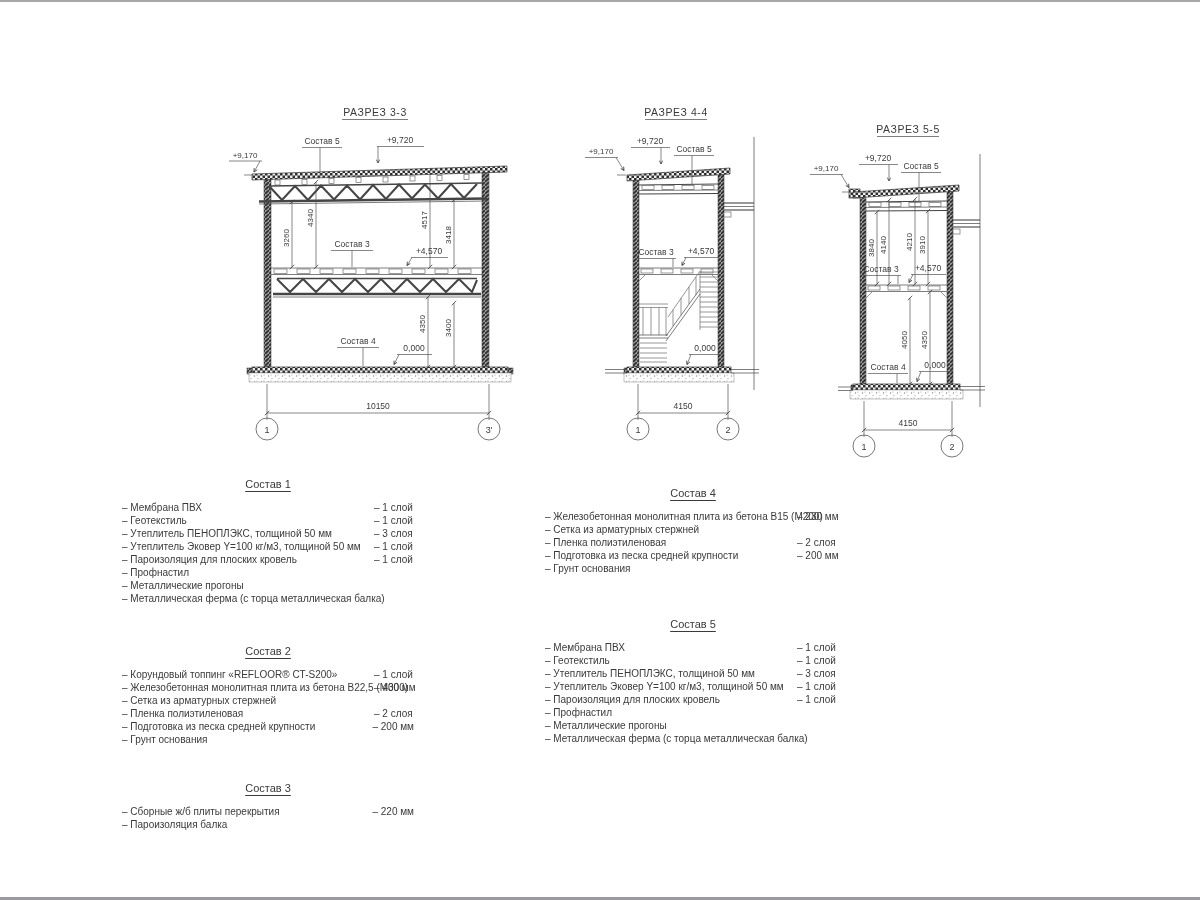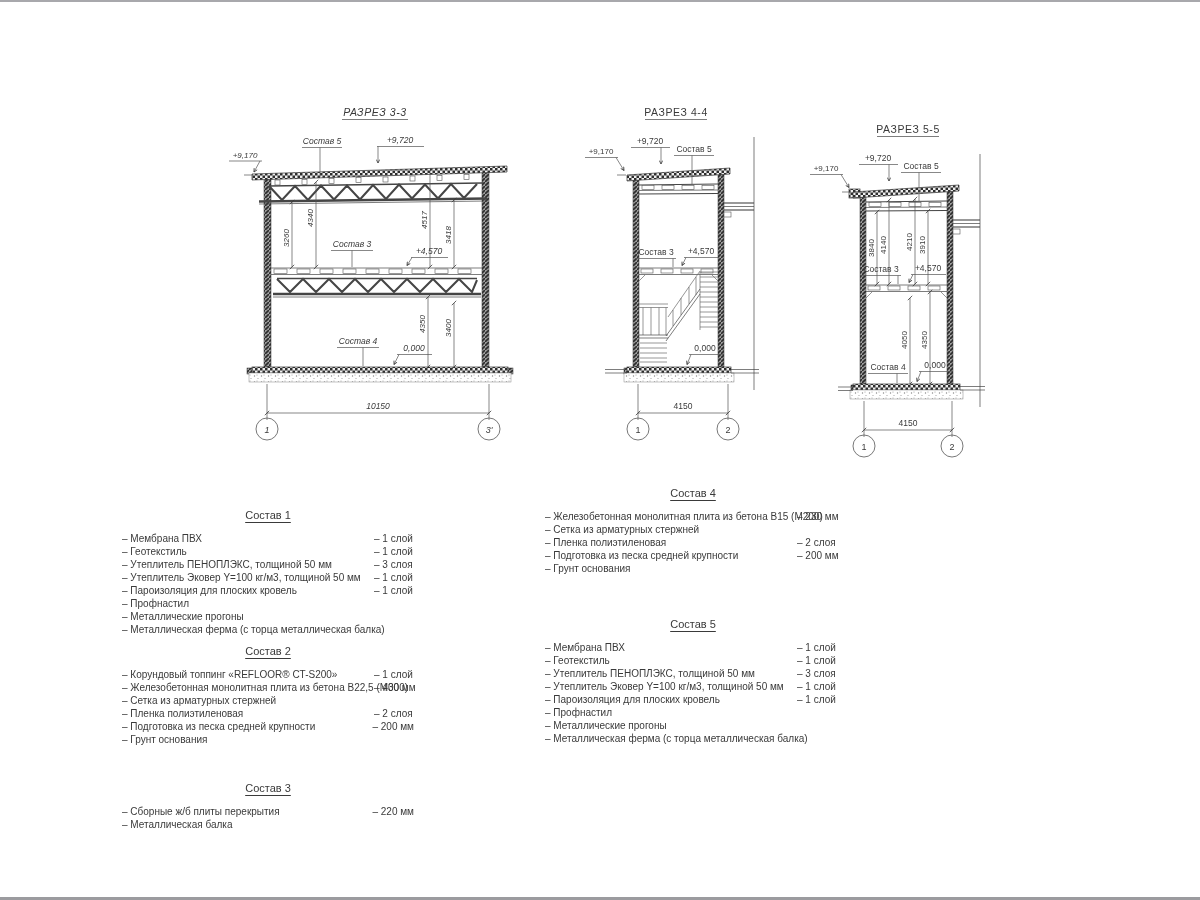--- a/index.html
+++ b/index.html
@@ -66,21 +66,21 @@
     </pattern>
     <marker id="arr" viewBox="0 0 10 10" refX="8.5" refY="5" markerWidth="7" markerHeight="7" orient="auto-start-reverse">
       <path d="M1.5,1.5 L8.5,5 L1.5,8.5" fill="none" stroke="#3a3a3a" stroke-width="1.6"></path>
     </marker>
     <marker id="tk" viewBox="0 0 8 8" refX="4" refY="4" markerWidth="9" markerHeight="9" orient="0">
       <path d="M1.2,6.8 L6.8,1.2" stroke="#3a3a3a" stroke-width="1"></path>
     </marker>
   </defs>
 </svg>
 
-<div class="svgwrap" style="left:225px; top:98px; width:310px; height:352px;font-style:italic;">
+<div class="svgwrap" style="left:225px; top:98px; width:310px; height:352px;">
 <svg width="310" height="352" viewBox="0 0 310 352">
   <g>
     <text class="ttl" x="150" y="18" text-anchor="middle">РАЗРЕЗ 3-3</text>
     <line class="ln t1" x1="117" y1="21.5" x2="183" y2="21.5"></line>
   </g>
 
   <g>
     <rect class="wall" x="39" y="80" width="7" height="189"></rect>
     <rect class="wall" x="257" y="73" width="7" height="196"></rect>
     <polygon class="roof" points="27,76 282,68 282,74 27,82"></polygon>
@@ -399,21 +399,21 @@
     <line class="dim" x1="66" y1="315" x2="154" y2="315" marker-start="url(#tk)" marker-end="url(#tk)"></line>
     <text class="md" x="110" y="311" text-anchor="middle">4150</text>
     <circle class="cir" cx="66" cy="331" r="11"></circle>
     <circle class="cir" cx="154" cy="331" r="11"></circle>
     <text class="axis" x="66" y="334.5" text-anchor="middle">1</text>
     <text class="axis" x="154" y="334.5" text-anchor="middle">2</text>
   </g>
 </svg>
 </div>
 
-<div class="comp" style="left:122px; top:509px; width:292px;">
+<div class="comp" style="left:122px; top:478px; width:292px;">
   <div class="comp-title">Состав 1</div>
   <div class="comp-row">
       <span class="comp-name">– Мембрана ПВХ</span>
       <span class="comp-val">– 1 слой</span>
     </div>
   <div class="comp-row">
       <span class="comp-name">– Геотекстиль</span>
       <span class="comp-val">– 1 слой</span>
     </div>
   <div class="comp-row">
@@ -470,21 +470,21 @@
     </div>
 </div>
 
 <div class="comp" style="left:122px; top:782px; width:292px;">
   <div class="comp-title">Состав 3</div>
   <div class="comp-row">
       <span class="comp-name">– Сборные ж/б плиты перекрытия</span>
       <span class="comp-val">– 220 мм</span>
     </div>
   <div class="comp-row">
-      <span class="comp-name">– Металлическая балка</span>
+      <span class="comp-name">– Пароизоляция балка</span>
       <span class="comp-val"></span>
     </div>
 </div>
 
 <div class="comp" style="left:545px; top:487px; width:296px;">
   <div class="comp-title">Состав 4</div>
   <div class="comp-row">
       <span class="comp-name">– Железобетонная  монолитная плита из бетона В15 (М200)</span>
       <span class="comp-val">– 230 мм</span>
     </div>

